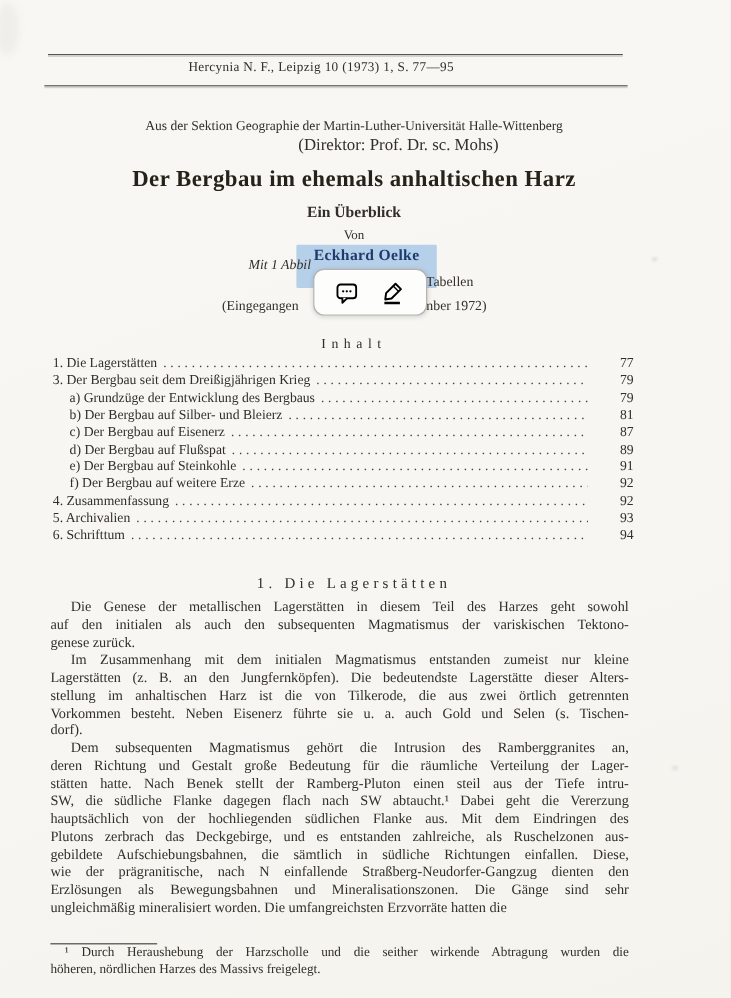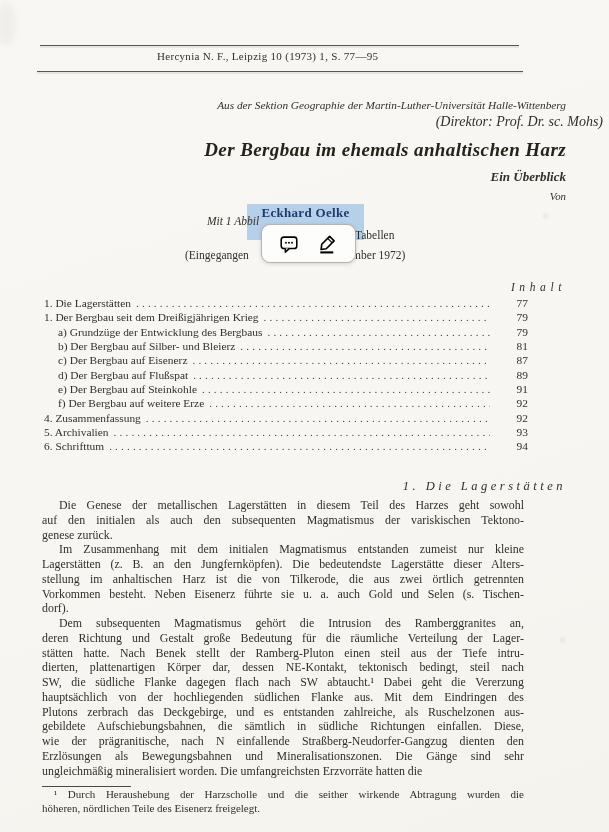--- a/index.html
+++ b/index.html
@@ -8,21 +8,21 @@
     background:linear-gradient(160deg,#f8f7f4 0%,#f7f6f2 55%,#f4f3ee 100%);
     font-family:"Liberation Serif","DejaVu Serif",serif;color:#322f29;
   }
   .smudge{position:absolute;left:-4px;top:2px;width:20px;height:44px;background:#edecе8;
     background:#edece8;border-radius:50%;filter:blur(3px);opacity:.8;}
   .speck{position:absolute;width:5px;height:4px;background:#e5e4df;border-radius:50%;filter:blur(1px);}
   .rule{position:absolute;height:0;border-top:1px solid #58554d;box-shadow:0 1.5px 0 rgba(88,85,77,.22);}
   .rule-top{top:45px;left:40px;width:479px;}
   .rule-bottom{top:71px;left:37px;width:486px;}
   .journal{position:absolute;top:50px;left:157px;font-size:11px;letter-spacing:.3px;white-space:nowrap;}
-  .centered{position:absolute;left:0;width:566px;text-align:right;white-space:nowrap;font-style:italic;}
+  .centered{position:absolute;left:12px;width:566px;text-align:center;white-space:nowrap;}
   .affil1{top:99px;font-size:11.3px;}
   .affil2{top:114px;font-size:14px;margin-left:37px;}
   .title{top:139px;font-size:19px;font-weight:bold;letter-spacing:.4px;color:#242219;margin:0;}
   .subtitle{top:169px;font-size:13px;font-weight:bold;}
   .byline{top:190px;font-size:10.8px;}
   .author-highlight{
     position:absolute;left:247px;top:204px;width:117px;height:36px;box-sizing:border-box;
     font-size:13px;font-weight:bold;text-align:center;line-height:18px;letter-spacing:.3px;border-radius:1px;
   }
   .frag{position:absolute;font-size:11.5px;white-space:nowrap;}
@@ -103,21 +103,21 @@
   </div>
 
   <div class="centered toc-heading">Inhalt</div>
   <div class="toc">
       <div class="toc-row">
         <span class="toc-label">1. Die Lagerstätten</span>
         <span class="toc-leader"></span>
         <span class="toc-page">77</span>
       </div>
       <div class="toc-row">
-        <span class="toc-label">1. Der Bergbau seit dem Dreißigjährigen Krieg</span>
+        <span class="toc-label">3. Der Bergbau seit dem Dreißigjährigen Krieg</span>
         <span class="toc-leader"></span>
         <span class="toc-page">79</span>
       </div>
       <div class="toc-row sub">
         <span class="toc-label">a) Grundzüge der Entwicklung des Bergbaus</span>
         <span class="toc-leader"></span>
         <span class="toc-page">79</span>
       </div>
       <div class="toc-row sub">
         <span class="toc-label">b) Der Bergbau auf Silber- und Bleierz</span>
@@ -167,28 +167,27 @@
       <div class="bline">auf den initialen als auch den subsequenten Magmatismus der variskischen Tektono-</div>
       <div class="bline last">genese zurück.</div>
       <div class="bline first">Im Zusammenhang mit dem initialen Magmatismus entstanden zumeist nur kleine</div>
       <div class="bline">Lagerstätten (z. B. an den Jungfernköpfen). Die bedeutendste Lagerstätte dieser Alters-</div>
       <div class="bline">stellung im anhaltischen Harz ist die von Tilkerode, die aus zwei örtlich getrennten</div>
       <div class="bline">Vorkommen besteht. Neben Eisenerz führte sie u. a. auch Gold und Selen (s. Tischen-</div>
       <div class="bline last">dorf).</div>
       <div class="bline first">Dem subsequenten Magmatismus gehört die Intrusion des Ramberggranites an,</div>
       <div class="bline">deren Richtung und Gestalt große Bedeutung für die räumliche Verteilung der Lager-</div>
       <div class="bline">stätten hatte. Nach Benek stellt der Ramberg-Pluton einen steil aus der Tiefe intru-</div>
-      <div class="bline">dierten, plattenartigen Körper dar, dessen NE-Kontakt, tektonisch bedingt, steil nach</div>
       <div class="bline">SW, die südliche Flanke dagegen flach nach SW abtaucht.¹ Dabei geht die Vererzung</div>
       <div class="bline">hauptsächlich von der hochliegenden südlichen Flanke aus. Mit dem Eindringen des</div>
       <div class="bline">Plutons zerbrach das Deckgebirge, und es entstanden zahlreiche, als Ruschelzonen aus-</div>
       <div class="bline">gebildete Aufschiebungsbahnen, die sämtlich in südliche Richtungen einfallen. Diese,</div>
       <div class="bline">wie der prägranitische, nach N einfallende Straßberg-Neudorfer-Gangzug dienten den</div>
       <div class="bline">Erzlösungen als Bewegungsbahnen und Mineralisationszonen. Die Gänge sind sehr</div>
       <div class="bline last">ungleichmäßig mineralisiert worden. Die umfangreichsten Erzvorräte hatten die</div>
     </div>
 
   <div class="fn-rule"></div>
   <div class="footnote">
       <div class="fline first">¹ Durch Heraushebung der Harzscholle und die seither wirkende Abtragung wurden die</div>
-      <div class="fline">höheren, nördlichen Teile des Eisenerz freigelegt.</div>
+      <div class="fline">höheren, nördlichen Harzes des Massivs freigelegt.</div>
     </div>
 </div>
 
 </body></html>

